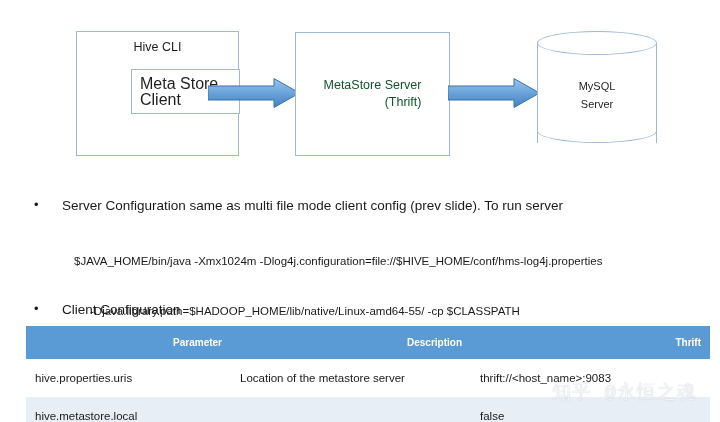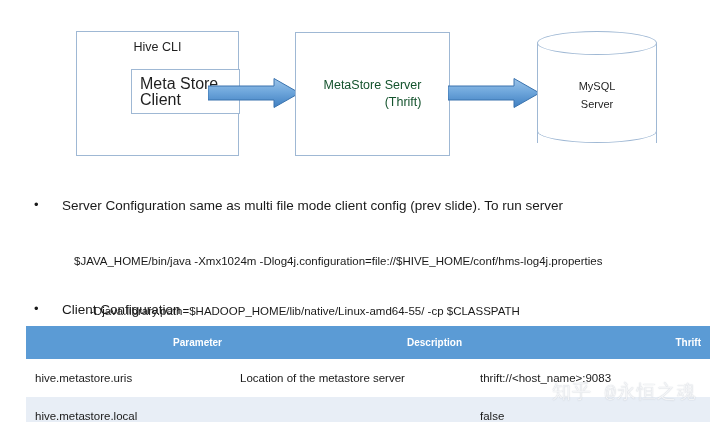--- a/index.html
+++ b/index.html
@@ -296,21 +296,21 @@
   </colgroup>
   <thead>
     <tr>
       <th>Parameter</th>
       <th>Description</th>
       <th>Thrift</th>
     </tr>
   </thead>
   <tbody>
     <tr class="row-even">
-      <td>hive.metastore.uris</td>
+      <td>hive.properties.uris</td>
       <td>Location of the metastore server</td>
       <td>thrift://&lt;host_name&gt;:9083</td>
     </tr>
     <tr class="row-odd">
       <td>hive.metastore.local</td>
       <td></td>
       <td>false</td>
     </tr>
   </tbody>
 </table>

